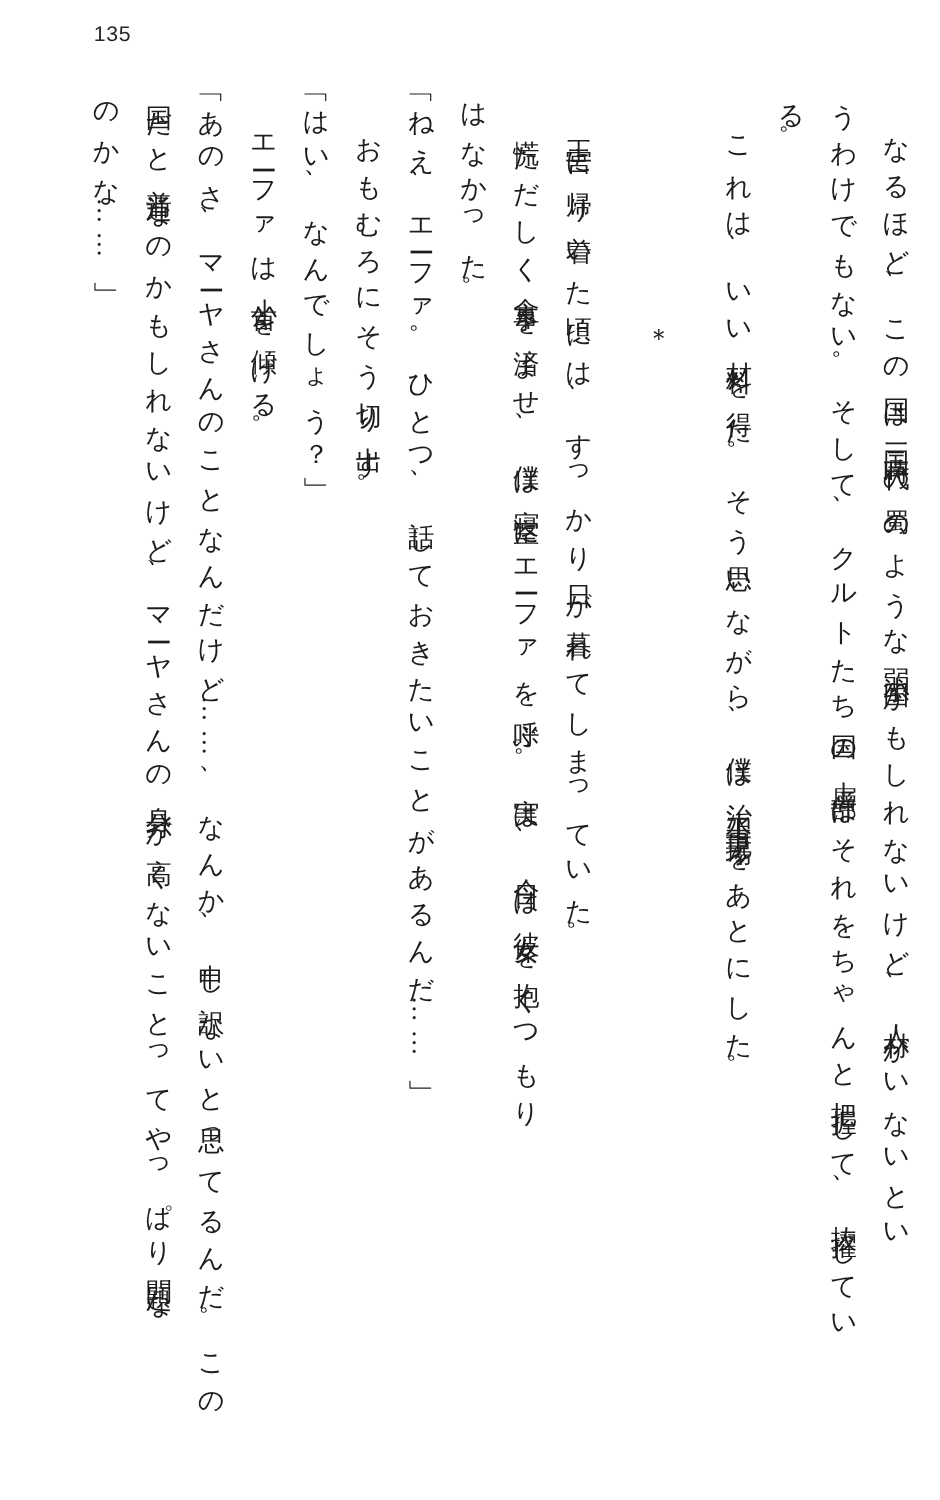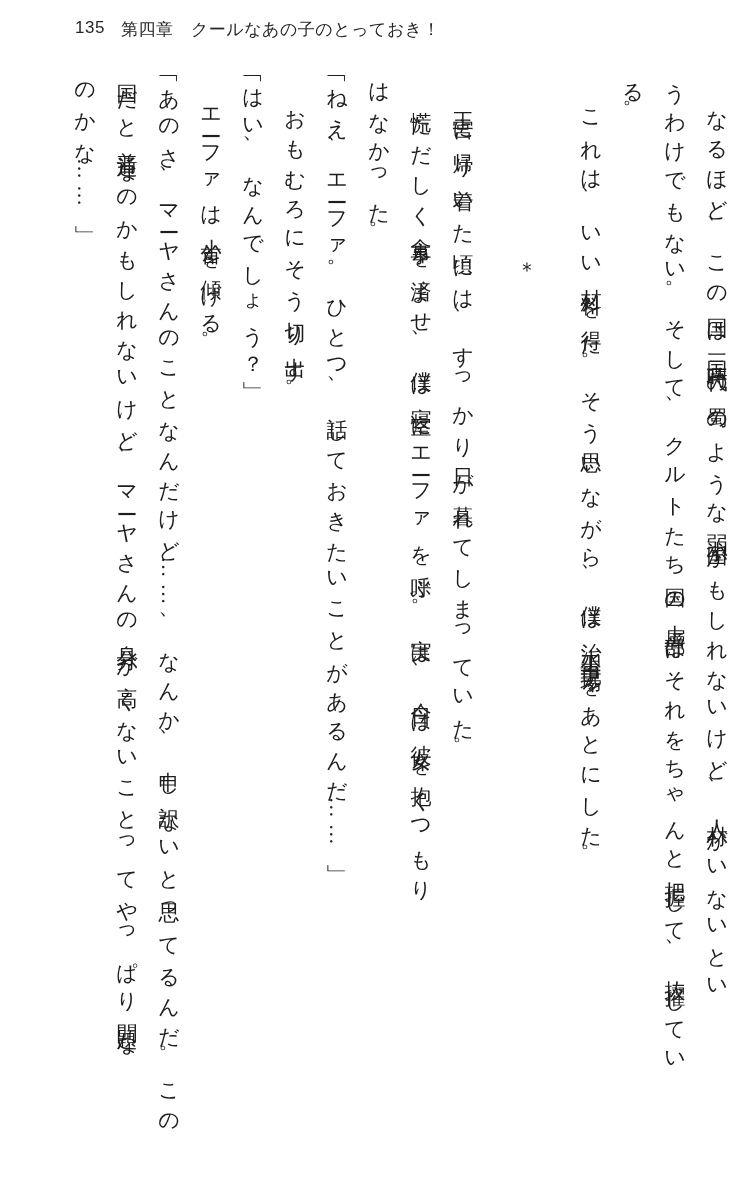--- a/index.html
+++ b/index.html
@@ -48,21 +48,20 @@
     font-size: 21px;
     letter-spacing: 0;
   }
 </style>
 </head>
 <body>
 
 <div class="page">
   <div class="header">
     <span>135</span>
-    <span>第四章　クールなあの子のとっておき！</span>
   </div>
   <div class="body-text">
       <div class="line indent">なるほど、この国は三国時代の蜀のような弱小国かもしれないけど、人材がいないとい</div>
       <div class="line">うわけでもない。そして、クルトたち国の上層部はそれをちゃんと把握して、抜擢してい</div>
       <div class="line">る。</div>
       <div class="line indent">これは、いい材料を得た。そう思いながら、僕は治水工事現場をあとにした。</div>
       <div class="line separator-line"><span class="star">＊</span></div>
       <div class="line indent">王宮に帰り着いた頃には、すっかり日が暮れてしまっていた。</div>
       <div class="line indent">慌ただしく食事を済ませ、僕は寝室にエーファを呼ぶ。実は、今日は彼女を抱くつもり</div>
       <div class="line">はなかった。</div>

